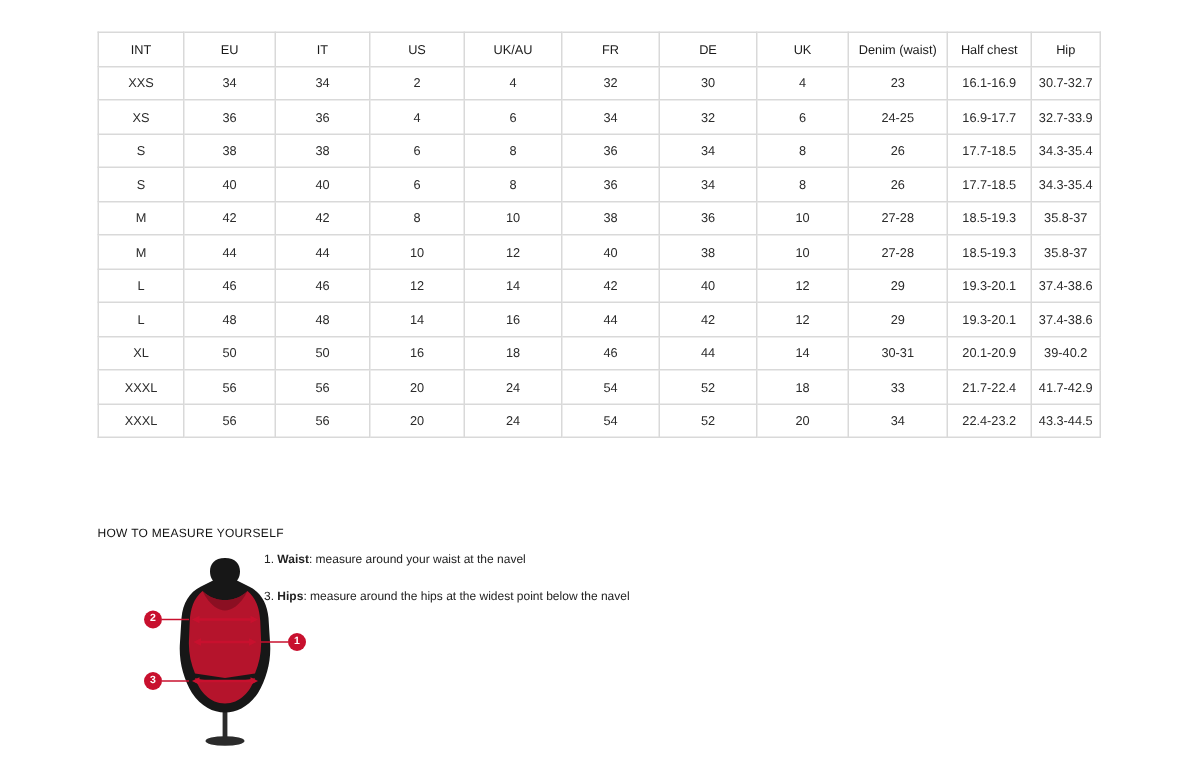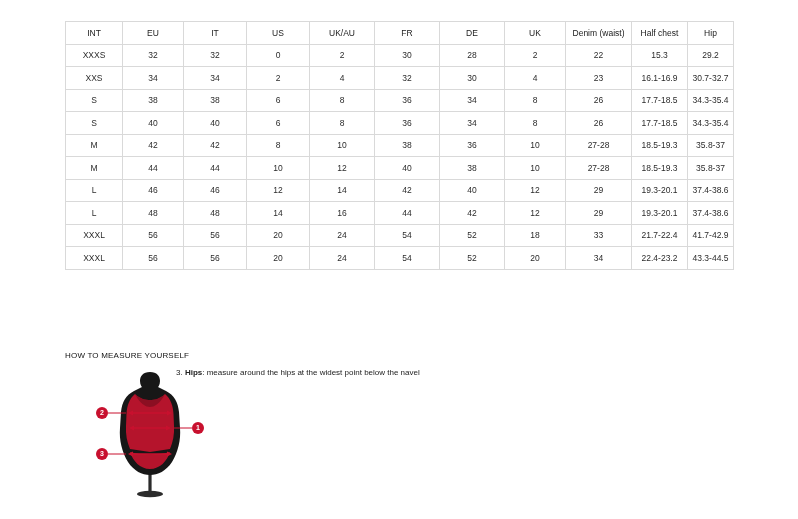--- a/index.html
+++ b/index.html
@@ -139,44 +139,44 @@
           <th>FR</th>
           <th>DE</th>
           <th>UK</th>
           <th>Denim (waist)</th>
           <th>Half chest</th>
           <th>Hip</th>
         </tr>
       </thead>
       <tbody>
         <tr>
-          <td>XXXS</td>
-          <td>32</td>
-          <td>32</td>
-          <td>0</td>
-          <td>2</td>
-          <td>30</td>
-          <td>28</td>
-          <td>2</td>
-          <td>22</td>
-          <td>15.3</td>
-          <td>29.2</td>
-        </tr>
-        <tr>
           <td>XXS</td>
           <td>34</td>
           <td>34</td>
           <td>2</td>
           <td>4</td>
           <td>32</td>
           <td>30</td>
           <td>4</td>
           <td>23</td>
           <td>16.1-16.9</td>
           <td>30.7-32.7</td>
+        </tr>
+        <tr>
+          <td>XS</td>
+          <td>36</td>
+          <td>36</td>
+          <td>4</td>
+          <td>6</td>
+          <td>34</td>
+          <td>32</td>
+          <td>6</td>
+          <td>24-25</td>
+          <td>16.9-17.7</td>
+          <td>32.7-33.9</td>
         </tr>
         <tr>
           <td>S</td>
           <td>38</td>
           <td>38</td>
           <td>6</td>
           <td>8</td>
           <td>36</td>
           <td>34</td>
           <td>8</td>
@@ -243,20 +243,33 @@
           <td>14</td>
           <td>16</td>
           <td>44</td>
           <td>42</td>
           <td>12</td>
           <td>29</td>
           <td>19.3-20.1</td>
           <td>37.4-38.6</td>
         </tr>
         <tr>
+          <td>XL</td>
+          <td>50</td>
+          <td>50</td>
+          <td>16</td>
+          <td>18</td>
+          <td>46</td>
+          <td>44</td>
+          <td>14</td>
+          <td>30-31</td>
+          <td>20.1-20.9</td>
+          <td>39-40.2</td>
+        </tr>
+        <tr>
           <td>XXXL</td>
           <td>56</td>
           <td>56</td>
           <td>20</td>
           <td>24</td>
           <td>54</td>
           <td>52</td>
           <td>18</td>
           <td>33</td>
           <td>21.7-22.4</td>
@@ -317,18 +330,22 @@
       <line x1="12" y1="86" x2="30" y2="86" stroke="#c8102e" stroke-width="1"></line>
       <line x1="78" y1="60" x2="96" y2="60" stroke="#c8102e" stroke-width="1"></line>
     </svg>
     <div class="badge" style="left: 96px; top: 54px;">1</div>
     <div class="badge" style="left: 0px; top: 39px;">2</div>
     <div class="badge" style="left: 0px; top: 80px;">3</div>
   </div>
 
   <div class="steps">
     <div class="step">
+      <span>1.</span>
+      <b>Waist</b><span>: measure around your waist at the navel</span>
+    </div>
+    <div class="step">
       <span>3.</span>
       <b>Hips</b><span>: measure around the hips at the widest point below the navel</span>
     </div>
   </div>
 
 </div>
 
 </body></html>

